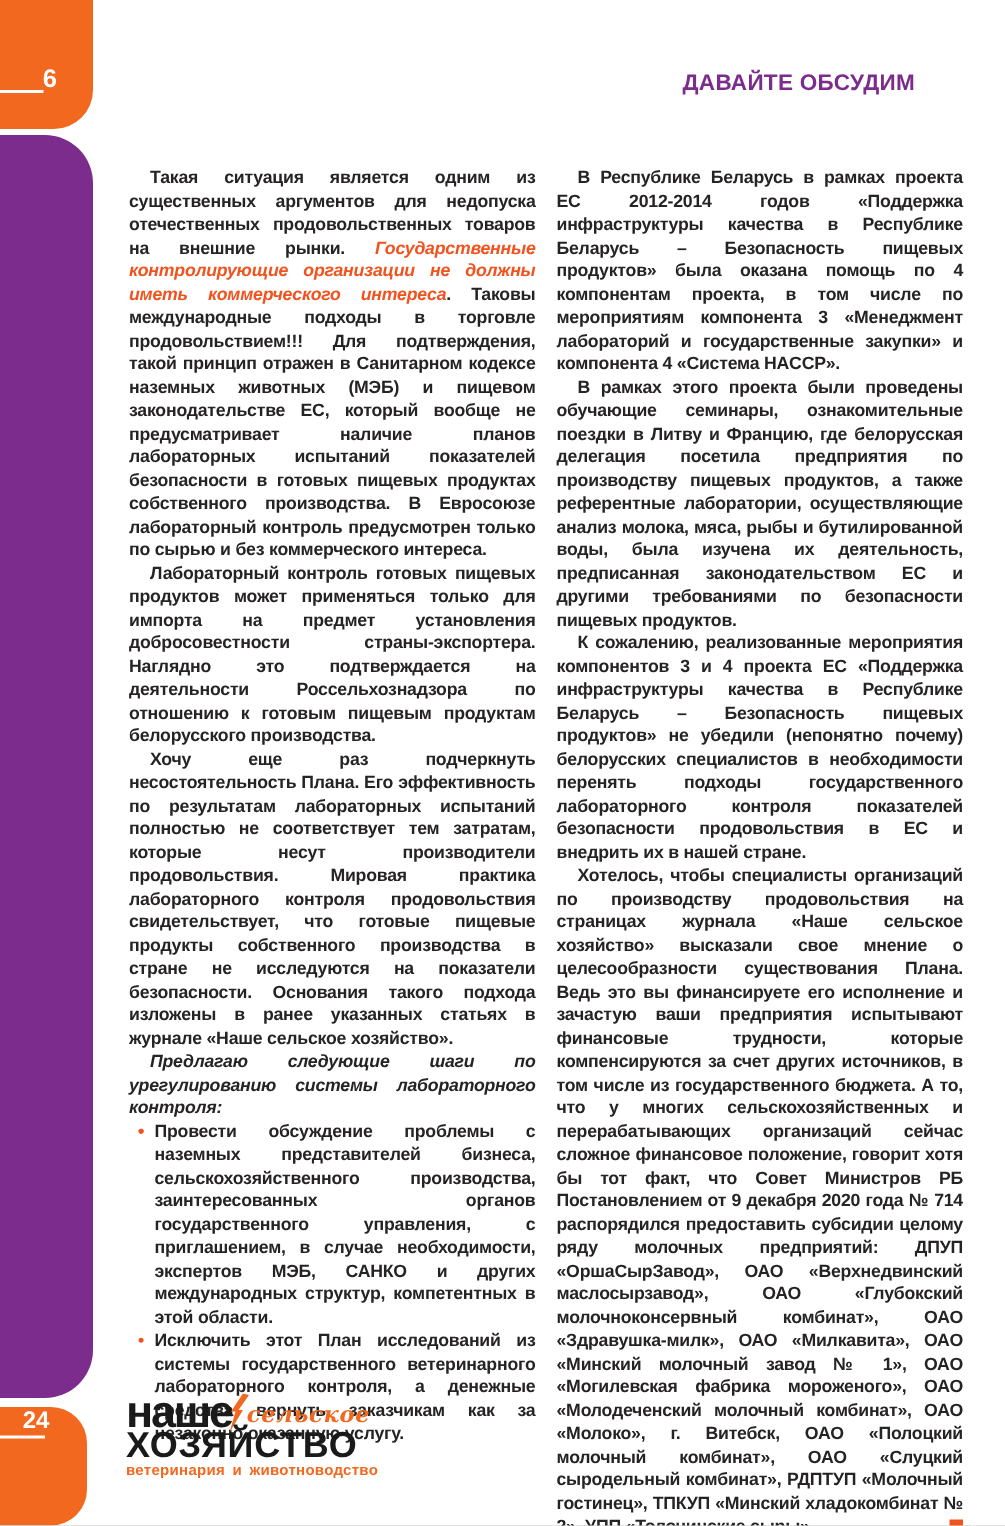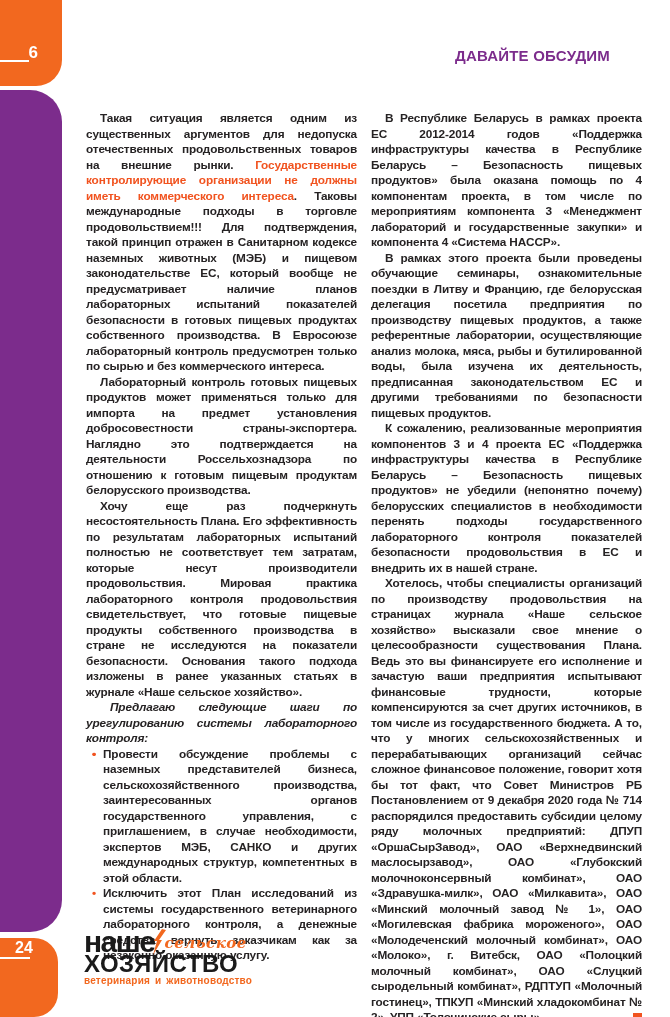--- a/index.html
+++ b/index.html
@@ -21,23 +21,23 @@
   .page-number{position:absolute;left:0;top:44px;width:38px;text-align:right;color:#fff;font-weight:bold;font-size:17px;line-height:17px;}
   .page-number-line{position:absolute;left:0;top:60px;width:29px;height:2px;background:#fff;}
 
   .header-title{position:absolute;right:60px;top:47px;color:var(--purple);font-weight:bold;font-size:15px;letter-spacing:0.2px;text-align:center;}
 
   
   .content{position:absolute;left:86px;top:111px;width:556px;display:flex;gap:14px;color:var(--ink);}
   .col{width:271px;font-size:11.8px;line-height:15.5px;letter-spacing:-0.15px;text-align:justify;hyphens:auto;}
   .para{margin:0;text-indent:14px;}
   .run-n{font-weight:bold;}
-  .run-ob{color:var(--accent);font-weight:bold;}
+  .run-ob{color:var(--accent);font-weight:bold;font-style:italic;}
   .run-b{font-weight:bold;}
-  .run-bi{font-weight:bold;font-style:italic;margin-left:10px;}
+  .run-bi{font-weight:bold;font-style:italic;}
   .bullet-item{position:relative;padding-left:17px;margin:0;}
   .bullet-dot{position:absolute;left:6px;top:0;color:var(--accent);font-weight:bold;}
   .end-marker{float:right;display:inline-block;width:9px;height:9px;background:var(--accent);color:#fff;font-size:7px;line-height:9px;font-weight:bold;text-align:center;margin-top:3px;}
 
   
   .issue-number{position:absolute;left:0;top:940px;width:48px;text-align:center;color:#fff;font-weight:bold;font-size:16px;line-height:16px;}
   .issue-line{position:absolute;left:0;top:957px;width:30px;height:2px;background:#fff;}
   .issue-year{position:absolute;left:0;top:959px;width:48px;text-align:right;color:#fff;font-weight:bold;font-size:11px;line-height:11px;margin-left:46px;}
 
   

